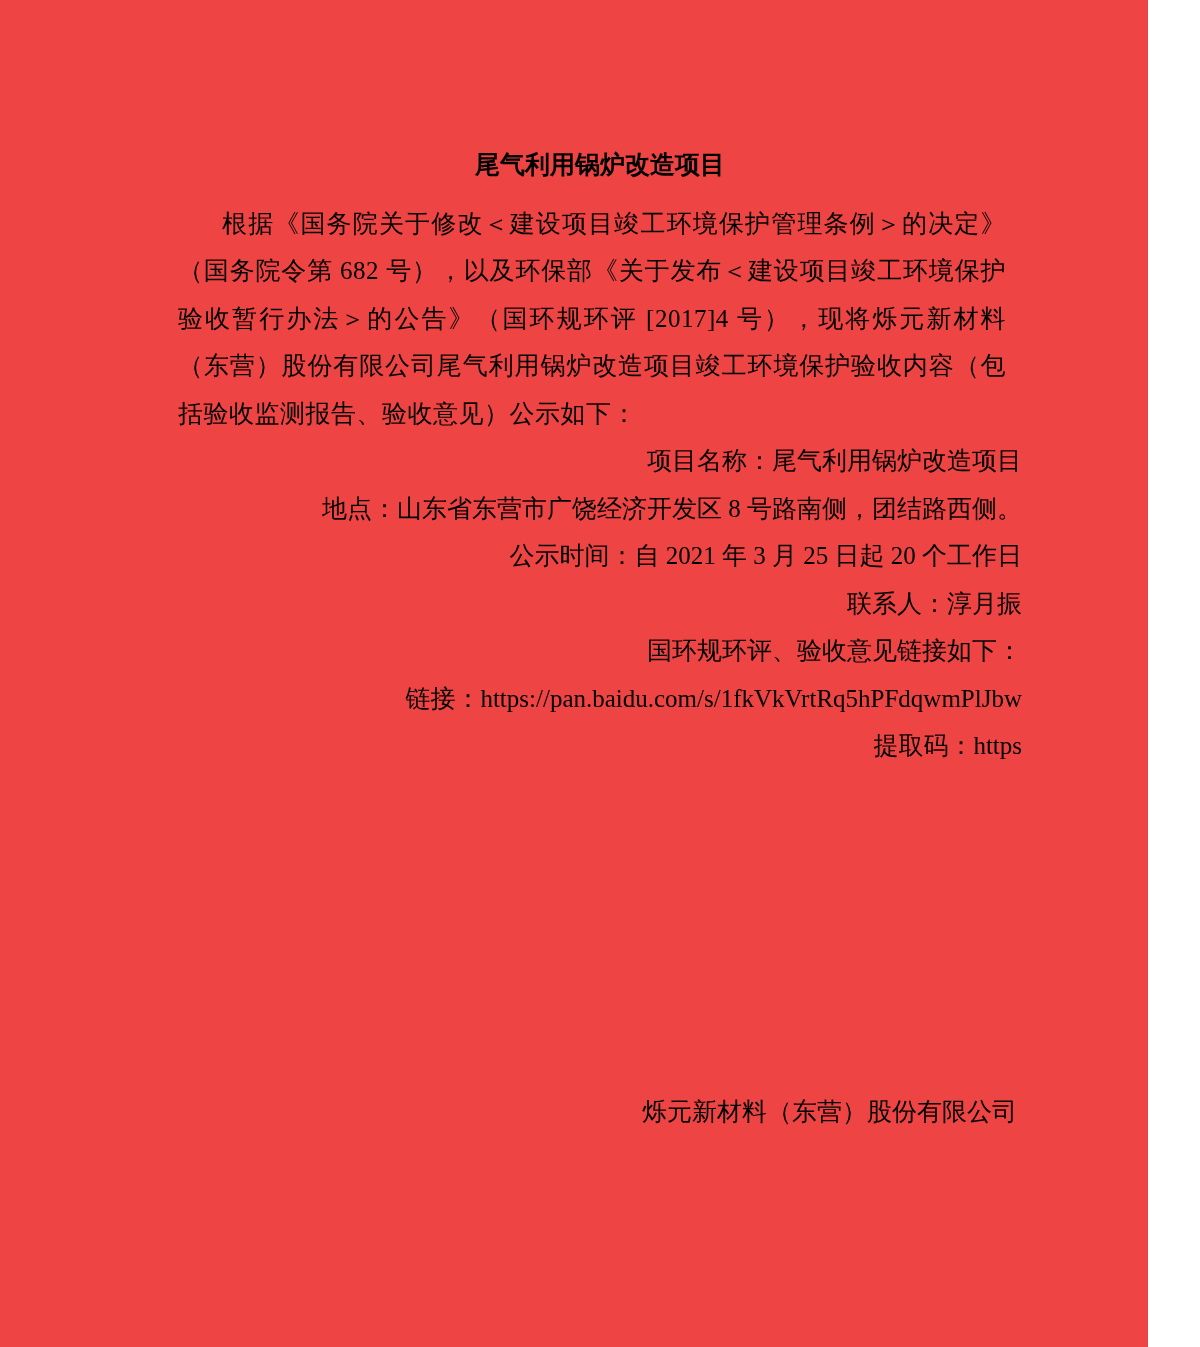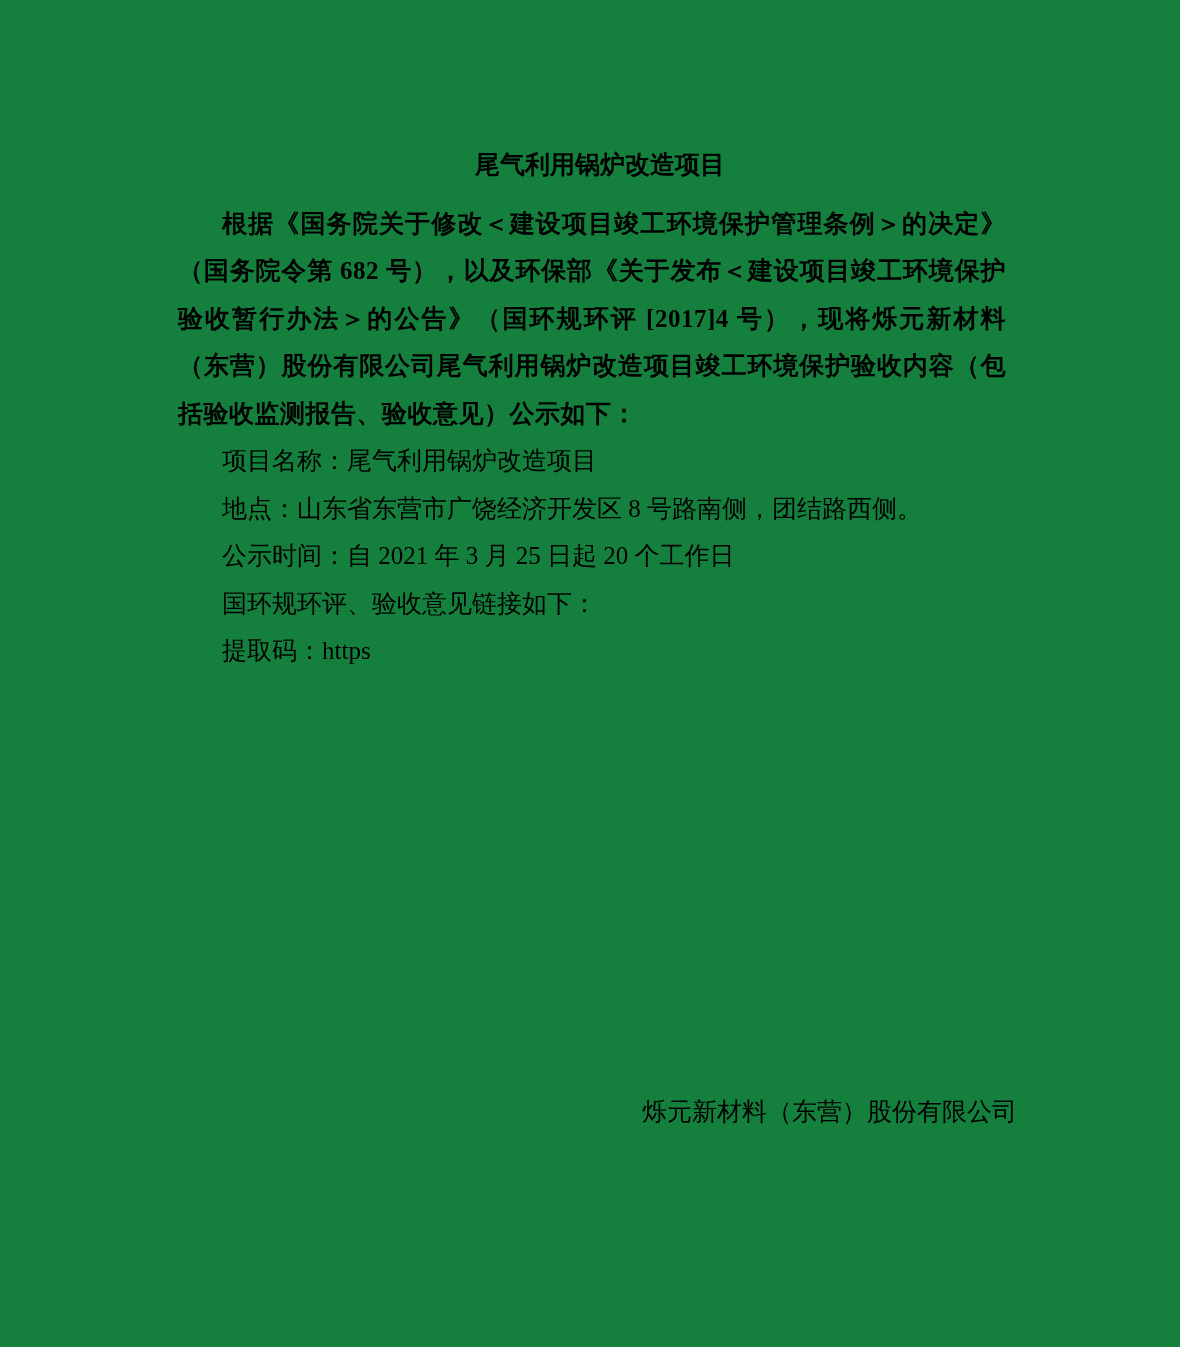--- a/index.html
+++ b/index.html
@@ -4,50 +4,49 @@
 <style>
   html, body {
     margin: 0;
     padding: 0;
     background: #ffffff;
   }
   .page {
     position: relative;
     width: 1148px;
     height: 1347px;
-    background: #15803d;
+    background: #ef4444;
     color: #000000;
     font-family: "Liberation Serif", "DejaVu Serif", serif;
     overflow: hidden;
-    padding-left: 32px;
   }
   .doc-body {
     position: absolute;
     left: 178px;
     top: 141px;
     width: 844px;
     font-size: 25px;
     line-height: 47.5px;
   }
   .doc-title {
     text-align: center;
     font-weight: 700;
     font-size: 25px;
     margin: 0;
   }
   .intro-paragraph {
     margin: 11px 16px 0 0;
     text-align: justify;
     text-indent: 44px;
     letter-spacing: 0.5px;
-    font-weight: bold;
   }
   .field-row {
     text-indent: 44px;
     white-space: nowrap;
+    text-align: right;
   }
   .signature-block {
     position: absolute;
     left: 178px;
     top: 1087px;
     width: 844px;
     font-size: 25px;
     line-height: 50px;
     text-align: right;
     padding-right: 0;
@@ -77,25 +76,31 @@
     </div>
 
     <div class="field-row">
       <span>地点：</span><span>山东省东营市广饶经济开发区 8 号路南侧，团结路西侧。</span>
     </div>
 
     <div class="field-row">
       <span>公示时间：</span><span>自 2021 年 3 月 25 日起 20 个工作日</span>
     </div>
 
+    <div class="field-row">
+      <span>联系人：</span><span>淳月振</span>
+    </div>
 
     <div class="field-row">
       <span>国环规环评、验收意见链接如下：</span>
     </div>
 
+    <div class="field-row">
+      <span>链接：</span><span>https://pan.baidu.com/s/1fkVkVrtRq5hPFdqwmPlJbw</span>
+    </div>
 
     <div class="field-row">
       <span>提取码：</span><span>https</span>
     </div>
 
   </div>
 
   <div class="signature-block">
     <div class="signature-company">烁元新材料（东营）股份有限公司</div>
   </div>

